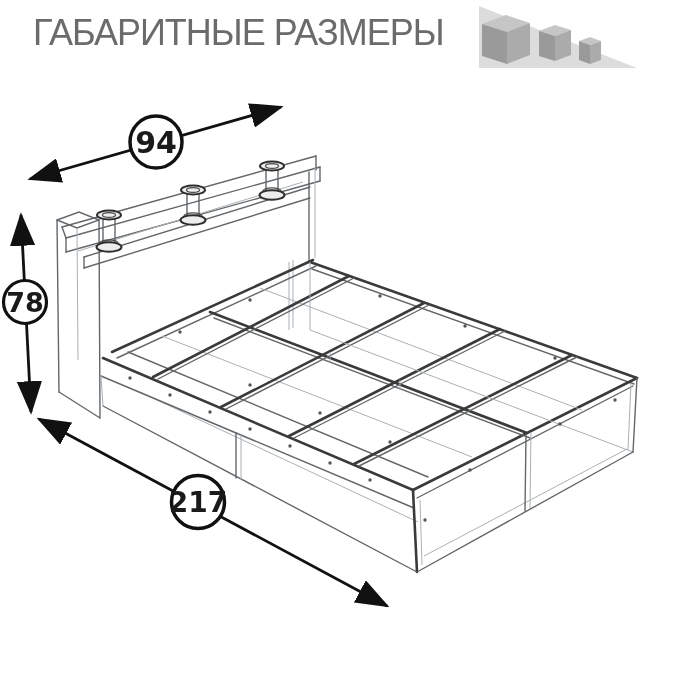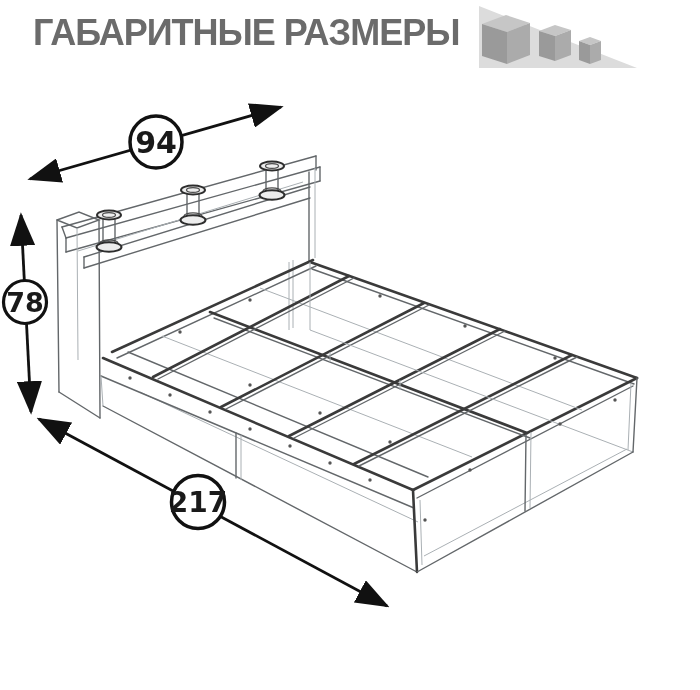--- a/index.html
+++ b/index.html
@@ -2,21 +2,21 @@
 <html><head>
 <meta charset="utf-8">
 <style>
   html,body { margin:0; padding:0; background:#f2f2f2; }
   .stage {
     position:relative; width:700px; height:690px; background:#ffffff;
     font-family:"Liberation Sans", sans-serif; overflow:hidden;
   }
   .title {
     position:absolute; left:33px; top:12px;
-    font-size:36px; font-weight:bold; color:#6b6b6b;
+    font-size:36px; font-weight:normal; color:#6b6b6b;
     letter-spacing:-1px; white-space:nowrap;
   }
   .icon-wrap { position:absolute; left:470px; top:2px; width:175px; height:72px; }
   svg.drawing { position:absolute; left:0; top:0; width:700px; height:690px; }
   .ld { stroke:#3a3a3a; stroke-width:2.6; fill:none; stroke-linecap:round; }
   .lm { stroke:#63676a; stroke-width:1.4; fill:none; stroke-linecap:round; }
   .lf { stroke:#aab0b4; stroke-width:1; fill:none; }
   .dimline { stroke:#111111; stroke-width:2.8; fill:none; }
   .dimcircle { fill:#ffffff; stroke:#111111; }
   .dimtext { fill:#1a1a1a; font-weight:bold; font-family:"DejaVu Sans", sans-serif; text-anchor:middle; }

